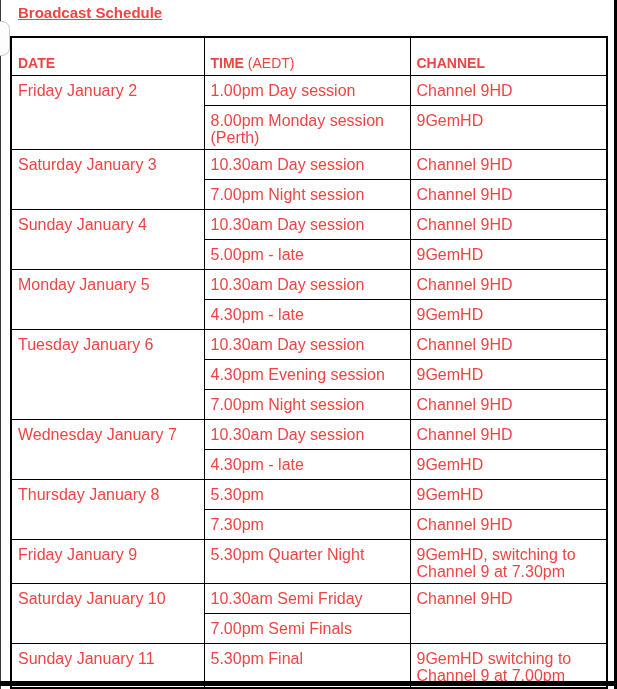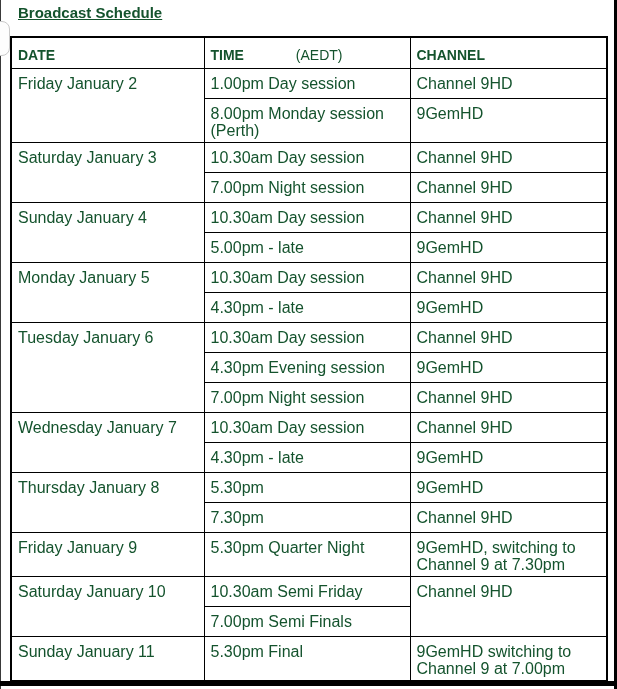--- a/index.html
+++ b/index.html
@@ -2,21 +2,21 @@
 <html><head>
 <meta charset="utf-8">
 <style>
   html,body{margin:0;padding:0;background:#fff;}
   .page{
     position:relative;
     width:617px;height:689px;
     background:#fff;
     overflow:hidden;
     font-family:"Liberation Sans","DejaVu Sans",sans-serif;
-    color:#14532d;
+    color:#ef4444;
   }
   .edge-left{position:absolute;left:0;top:0;width:1px;height:689px;background:#3a3a3a;}
   .edge-right{position:absolute;right:0;top:0;width:3px;height:689px;background:#000;}
   .edge-bottom{position:absolute;left:0;bottom:3px;width:617px;height:5px;background:#000;}
   .margin-tab{
     position:absolute;left:-9px;top:21px;width:17px;height:33px;
     border:1px solid #c9c9c9;border-radius:8px;background:#fdfdfd;
   }
   .doc-title{
     margin:3px 0 0 18px;
@@ -34,22 +34,22 @@
   .schedule th,.schedule td{
     border:1px solid #000;
     vertical-align:top;
     text-align:left;
     padding:6px 3px 3px 6px;
     font-size:16px;
     line-height:17px;
     font-weight:normal;
     overflow:hidden;
   }
-  .schedule th{font-size:14px;font-weight:bold;padding-top:9px;}
-  .schedule th .hdr-rest{font-weight:normal;margin-left:48px;}
+  .schedule th{font-size:14px;font-weight:bold;padding-top:17px;}
+  .schedule th .hdr-rest{font-weight:normal;}
   .schedule thead tr{height:31px;}
   .schedule tbody tr{height:30px;}
   .schedule tbody tr.tall{height:44px;margin-top:44px;}
   .schedule tbody tr:last-child{height:36px;}
   .schedule td.channel{padding-right:12px;}
 </style>
 </head>
 <body>
 
 <div class="page">

